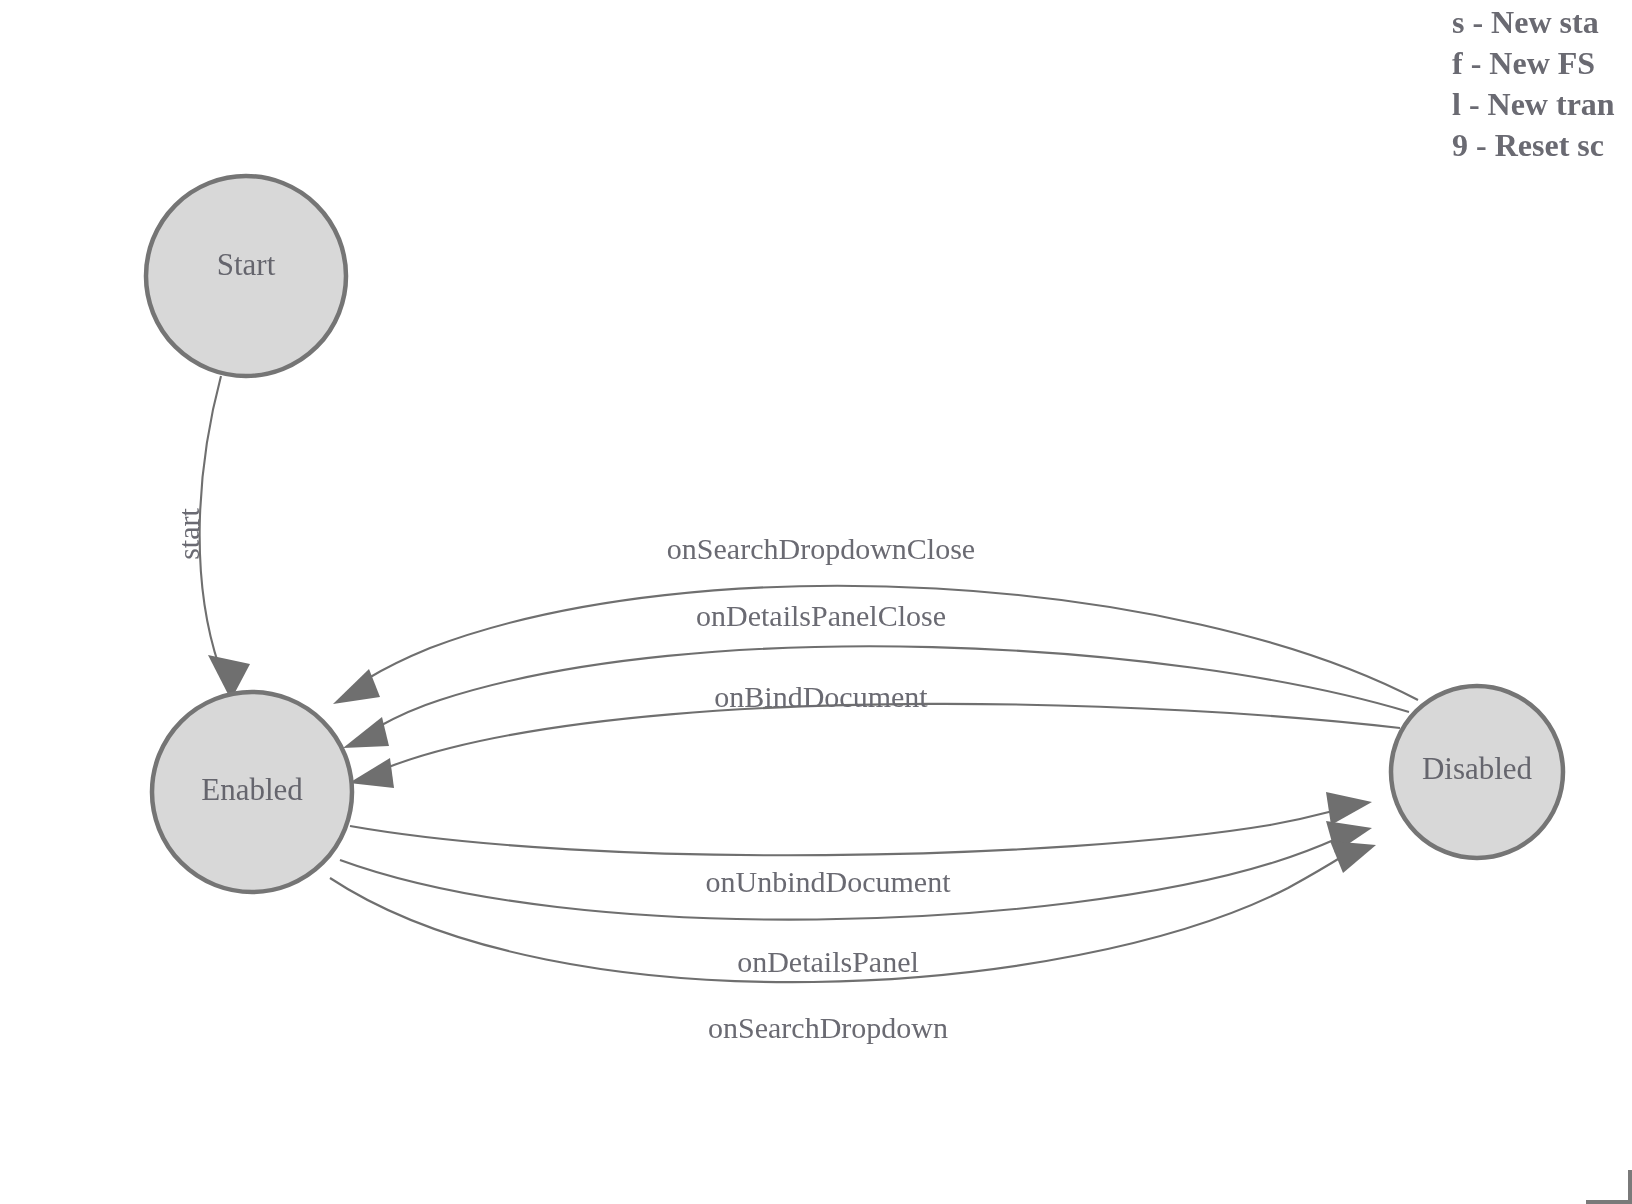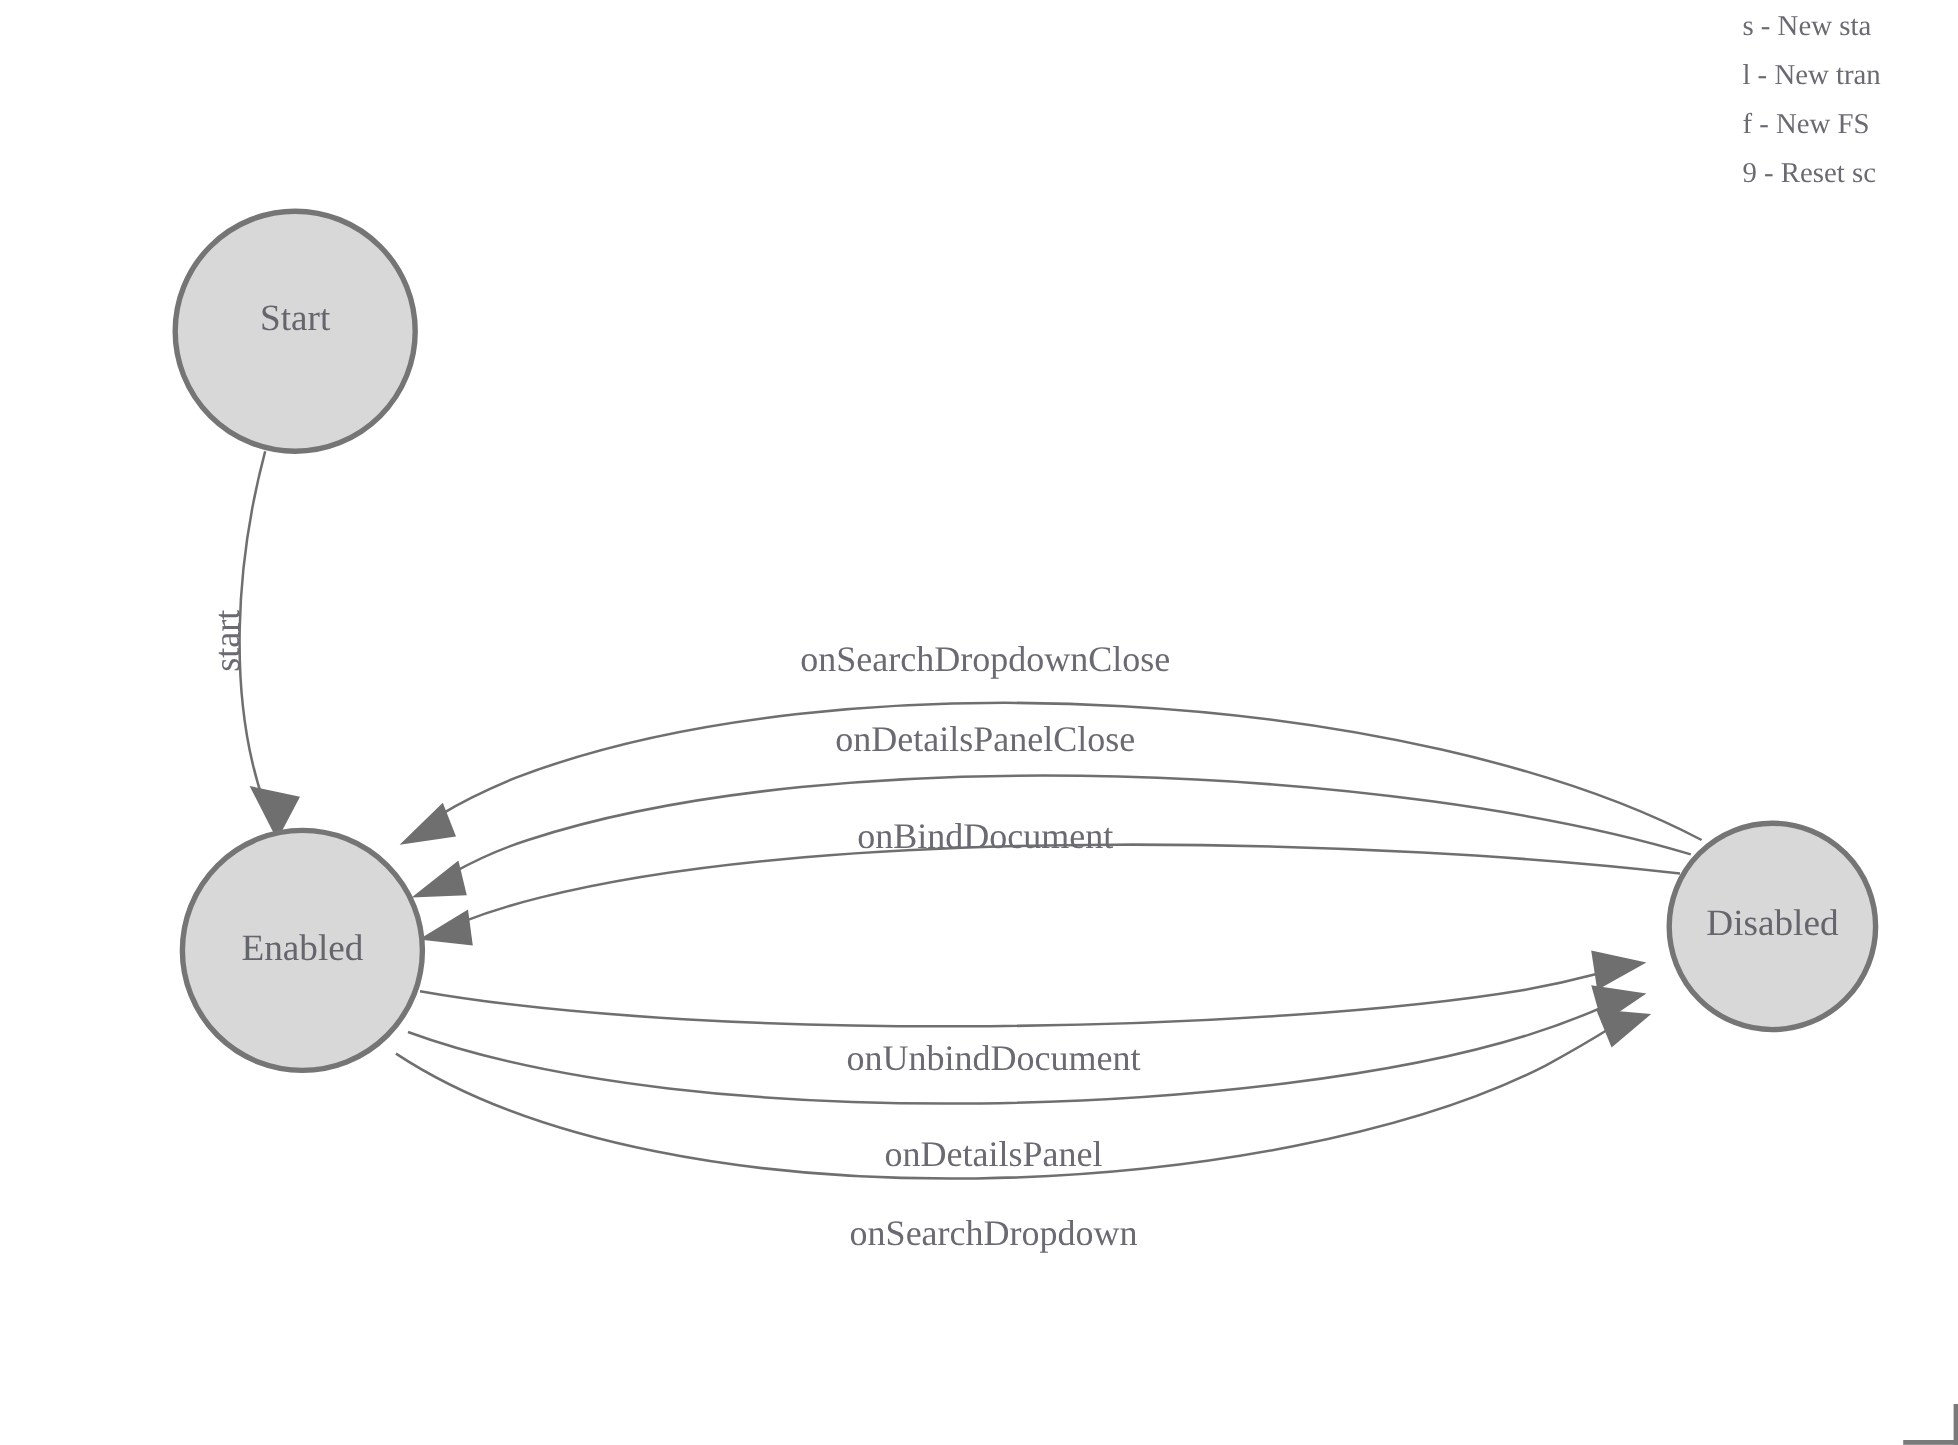--- a/index.html
+++ b/index.html
@@ -66,24 +66,25 @@
     right: 0;
     top: 0;
     width: 210px;
     overflow: hidden;
     padding-top: 2px;
     pointer-events: auto;
   }
   .help-line {
     color: #6a6a72;
     font-family: "Liberation Serif", "DejaVu Serif", serif;
-    font-size: 24px;
+    font-size: 32px;
     line-height: 41px;
     white-space: nowrap;
     text-indent: 30px;
+    font-weight: bold;
   }
   #corner-mark {
     position: absolute;
     right: 0px;
     bottom: 0px;
     width: 42px;
     height: 30px;
     border-right: 4px solid #7a7a7a;
     border-bottom: 4px solid #7a7a7a;
   }
@@ -149,20 +150,20 @@
 
     <g>
       <circle class="node-circle" cx="1477" cy="772" r="86"></circle>
       <text class="node-label" x="1477" y="772">Disabled</text>
     </g>
 
   </svg>
 
   <div id="help-overlay">
     <div class="help-line">s - New sta</div>
+    <div class="help-line">f - New FS</div>
     <div class="help-line">l - New tran</div>
-    <div class="help-line">f - New FS</div>
     <div class="help-line">9 - Reset sc</div>
   </div>
 
   <div id="corner-mark"></div>
 
 </div>
 
 </body></html>

